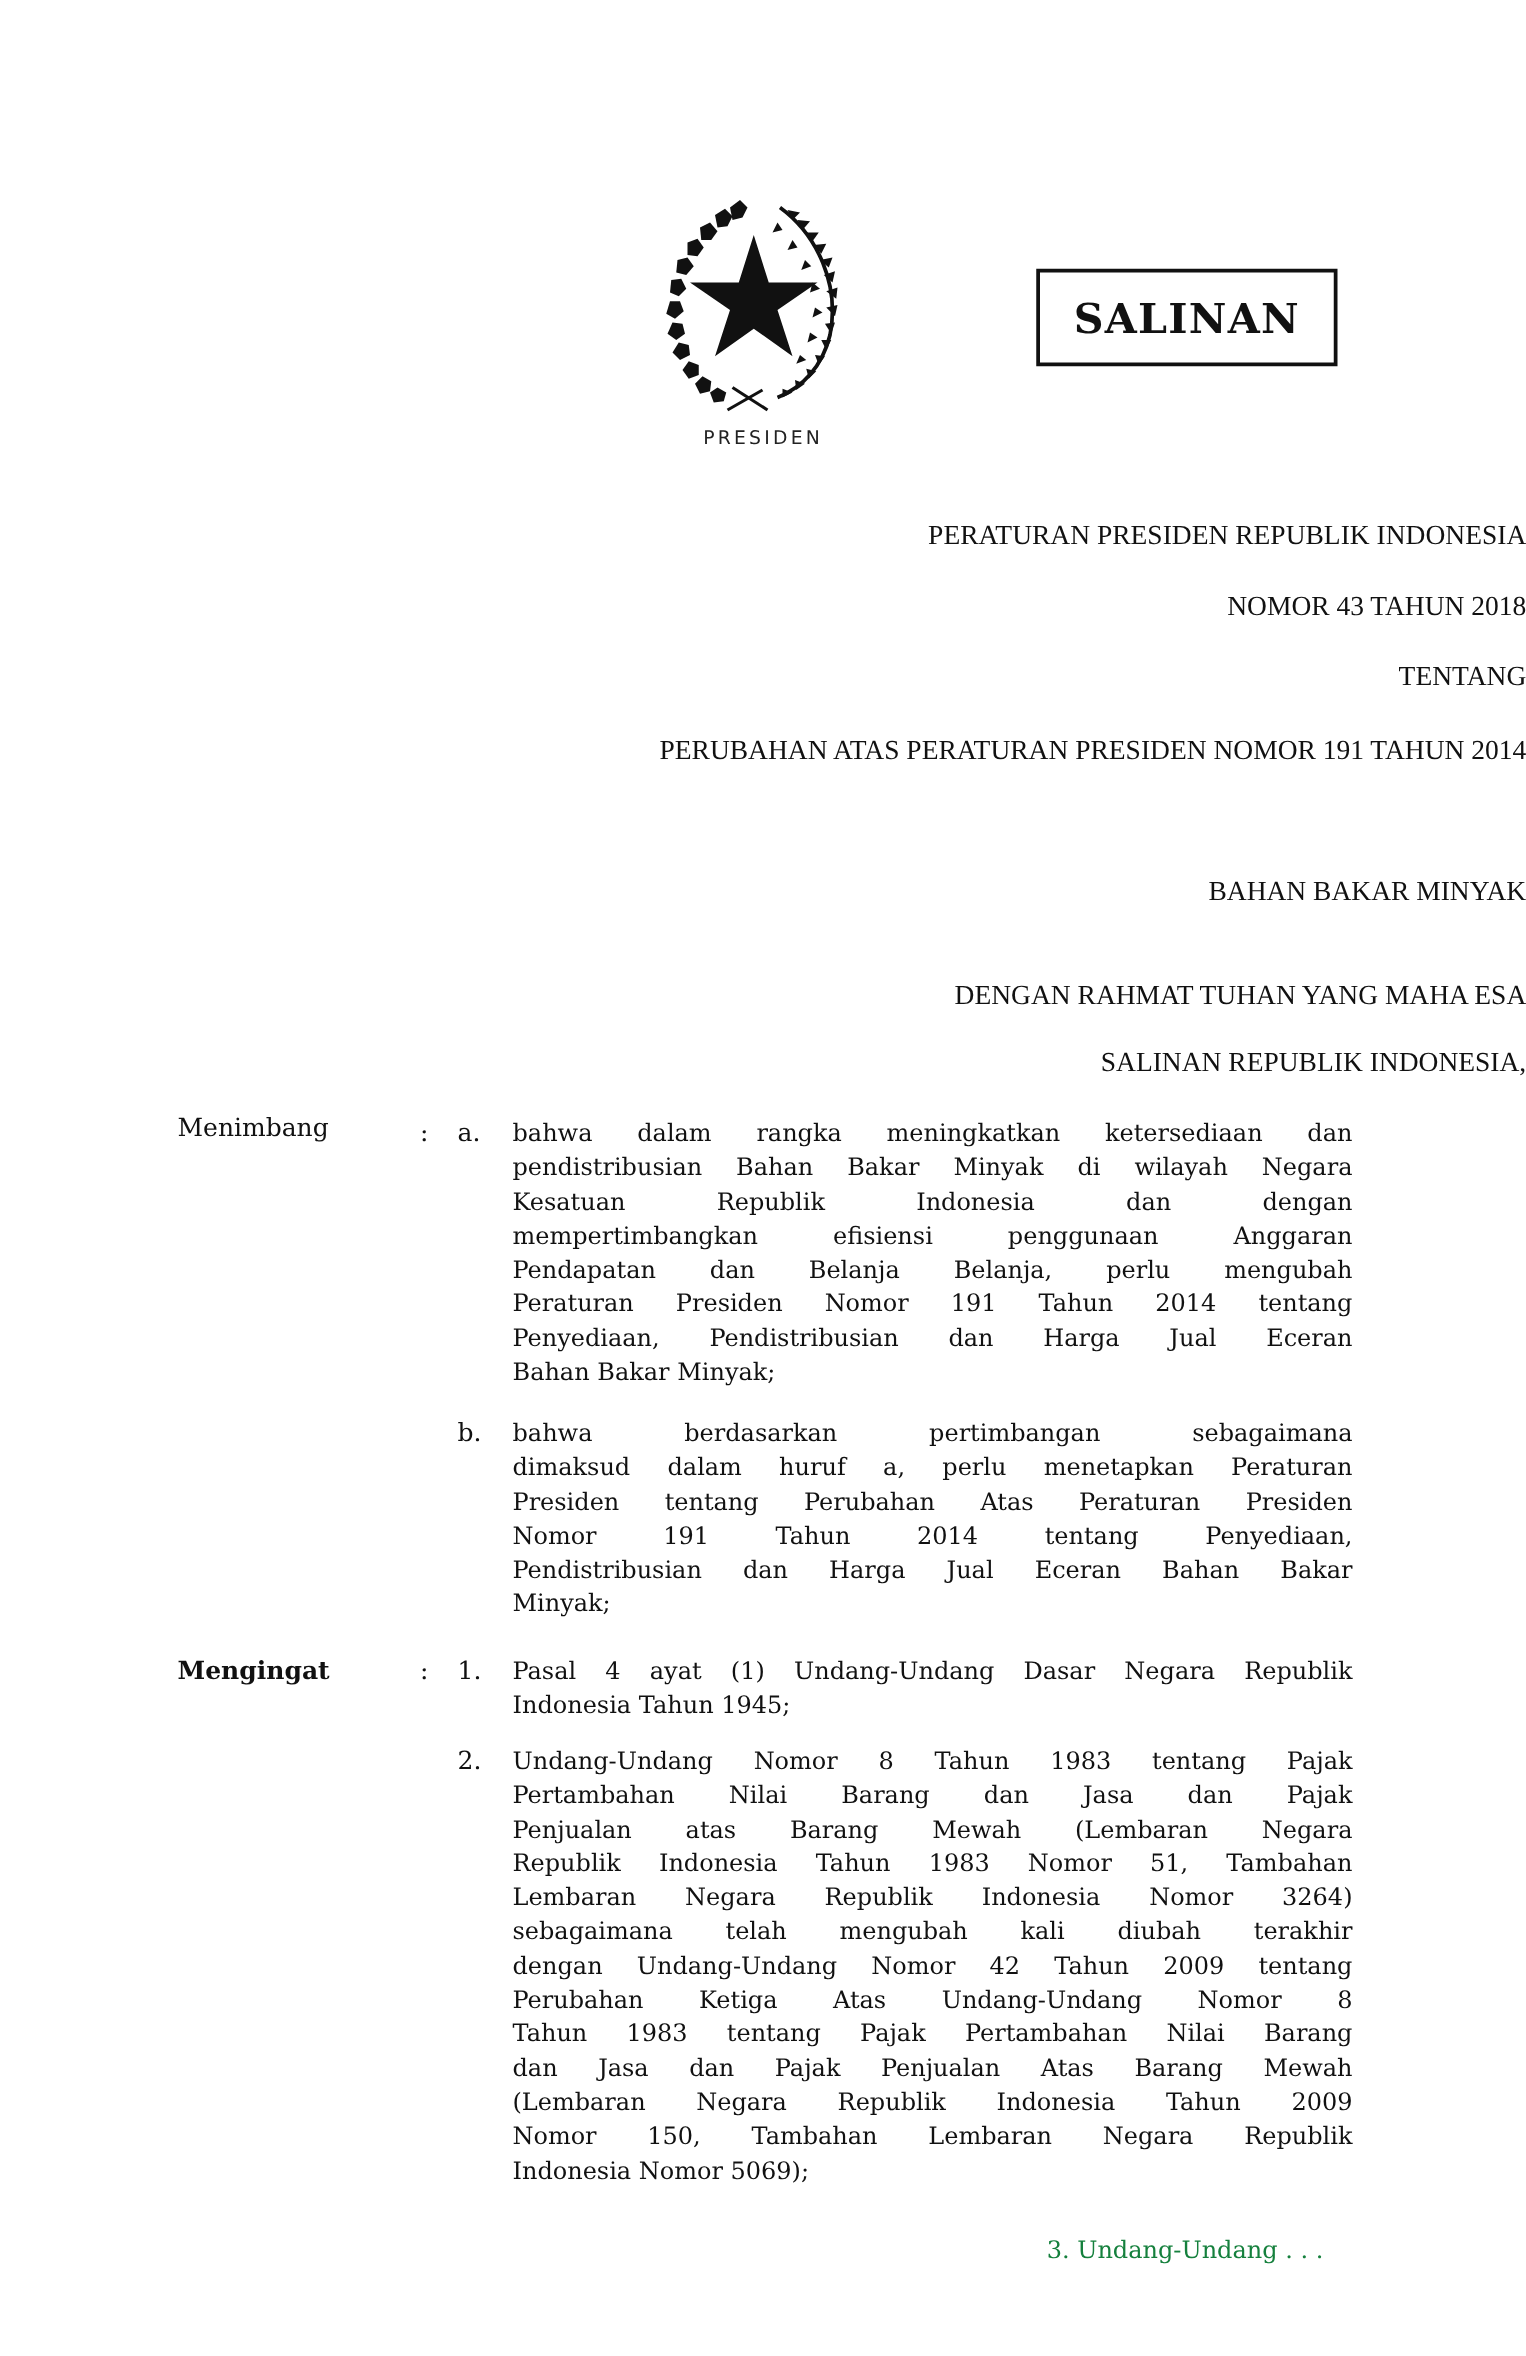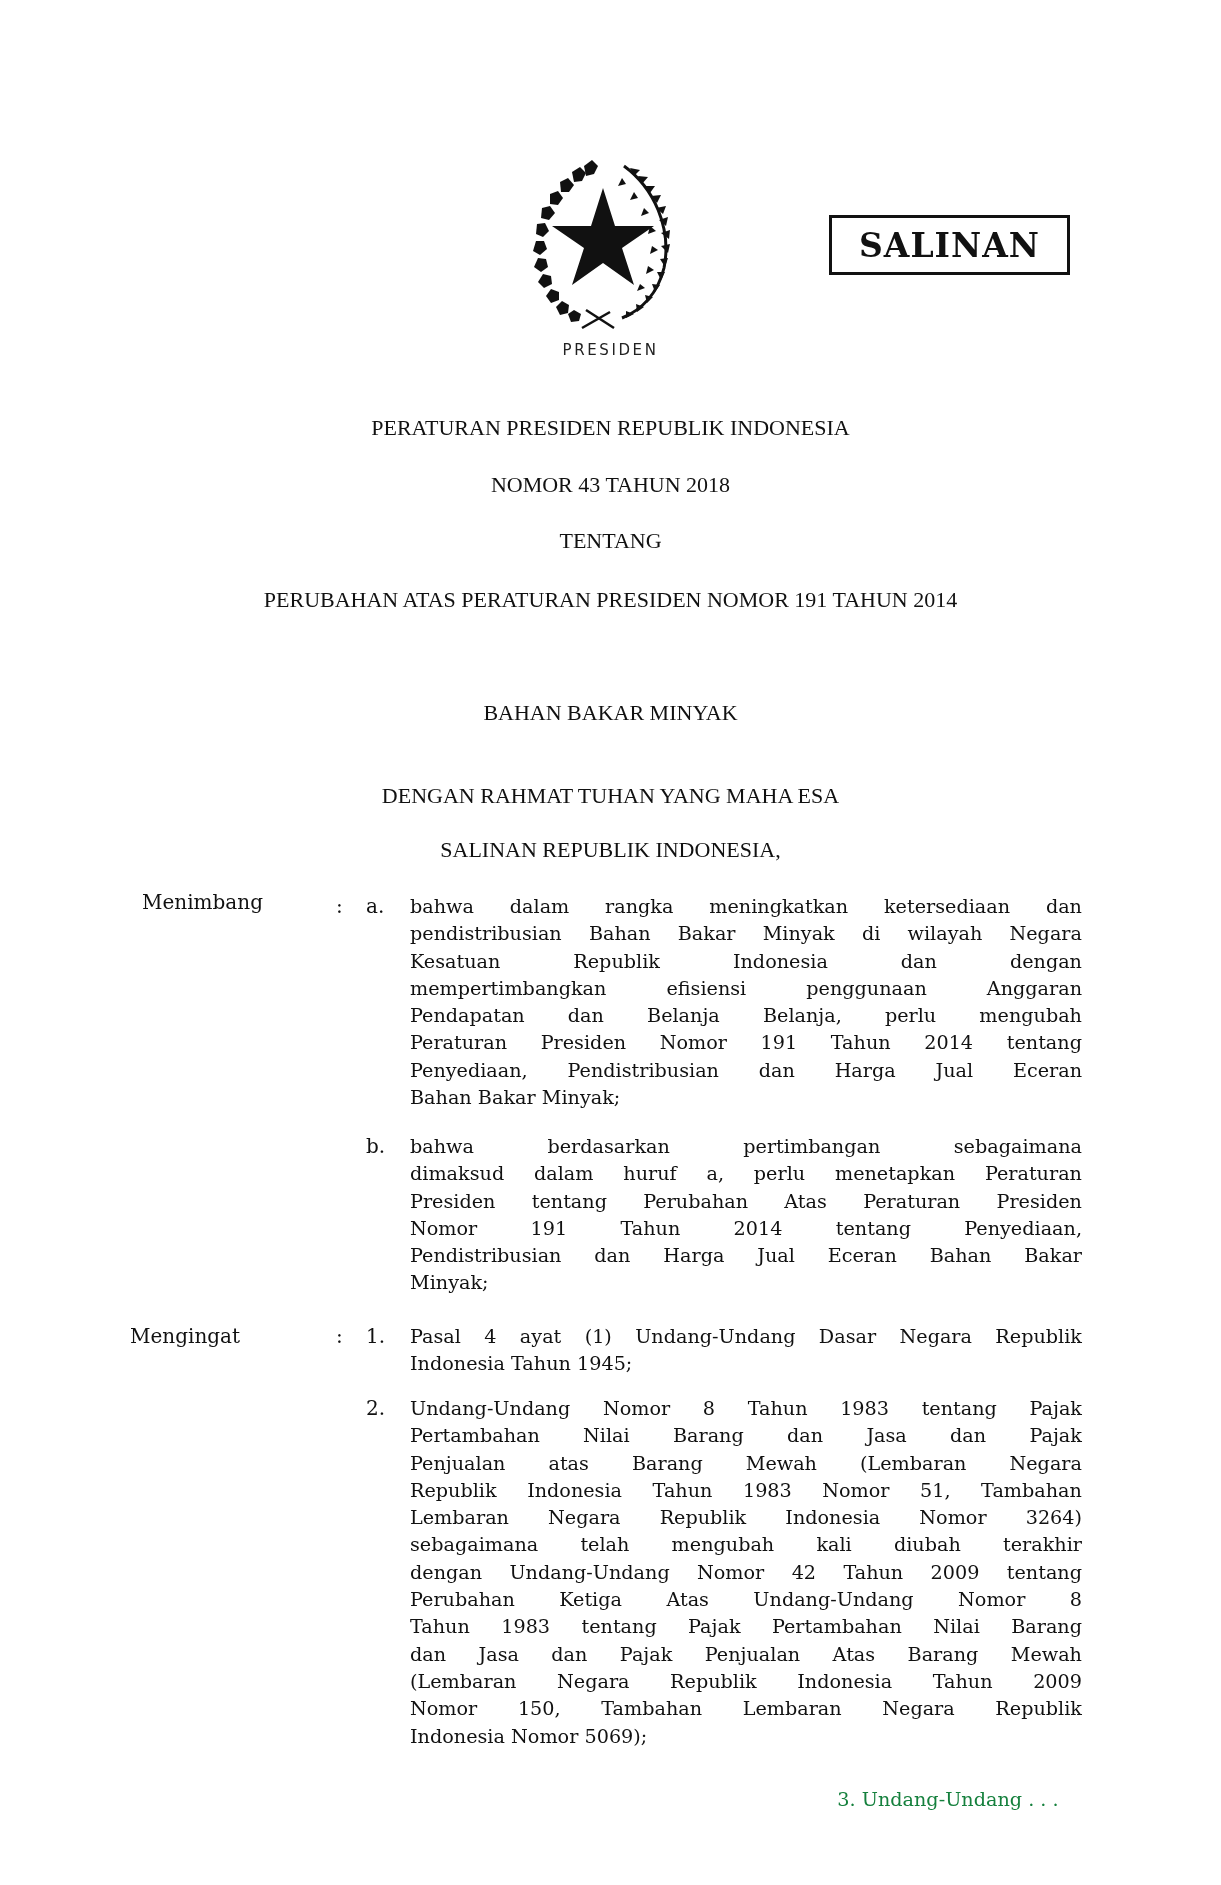--- a/index.html
+++ b/index.html
@@ -4,32 +4,32 @@
 <style>
   html, body { margin: 0; padding: 0; background: #ffffff; }
   body { width: 1221px; height: 1885px; position: relative; overflow: hidden; color: #111111; }
   .page { position: absolute; left: 0; top: 0; width: 1221px; height: 1885px; background: #ffffff; }
 
   
   .emblem { position: absolute; left: 526px; top: 158px; width: 154px; height: 172px; }
   .emblem svg { width: 100%; height: 100%; display: block; }
 
   
-  .stamp { position: absolute; left: 829px; top: 215px; width: 241px; height: 60px;
+  .stamp { position: absolute; left: 829px; top: 215px; width: 241px; height: 78px;
            border: 3px solid #111; box-sizing: border-box; display: flex; align-items: center; justify-content: center; }
   .stamp span { font-family: "DejaVu Serif", serif; font-weight: bold; font-size: 33px; letter-spacing: 1px; color: #111; }
 
   
   .lh { position: absolute; left: 0; width: 1221px; text-align: center;
         font-family: "DejaVu Sans", sans-serif; font-size: 15px; letter-spacing: 2.6px; color: #222; }
   .lh1 { top: 341px; }
   .lh2 { top: 368px; letter-spacing: 2.4px; }
 
   
-  .hd { position: absolute; left: 0; width: 1221px; text-align: center;
+  .hd { position: absolute; left: 0; width: 1221px; text-align: right;
         font-family: "Liberation Serif", serif; font-size: 22px; color: #111; line-height: 26px; white-space: nowrap; }
 
   
   .label { position: absolute; font-family: "DejaVu Serif", serif; font-size: 20px; color: #111; line-height: 27.3px; }
   .colon { position: absolute; font-family: "DejaVu Serif", serif; font-size: 20px; color: #111; line-height: 27.3px; }
   .marker { position: absolute; font-family: "DejaVu Serif", serif; font-size: 20px; color: #111; line-height: 27.3px; }
   .para { position: absolute; left: 410px; width: 672px; font-family: "DejaVu Serif", serif; font-size: 19.2px; color: #111; }
   .para .ln { display: block; height: 27.3px; line-height: 27.3px; text-align: justify; text-align-last: justify; white-space: nowrap; overflow: visible; }
   .para .ln.last { text-align-last: left; }
   .ln-inner { display: flex; justify-content: space-between; width: 672px; }
@@ -245,21 +245,21 @@
           <span>Bakar</span>
         </span>
       </span>
     <span class="ln last">
         <span class="ln-inner left">
           <span>Minyak;</span>
         </span>
       </span>
   </div>
 
-  <div class="label" style="left:130px; top:1323px;">Mengingat</div>
+  <div class="label" style="left:142px; top:1323px;font-weight:bold;">Mengingat</div>
   <div class="colon" style="left:336px; top:1323px;">:</div>
   <div class="marker" style="left:366px; top:1323px;">1.</div>
   <div class="para" style="top:1323px;">
     <span class="ln">
         <span class="ln-inner">
           <span>Pasal</span>
           <span>4</span>
           <span>ayat</span>
           <span>(1)</span>
           <span>Undang-Undang</span>

